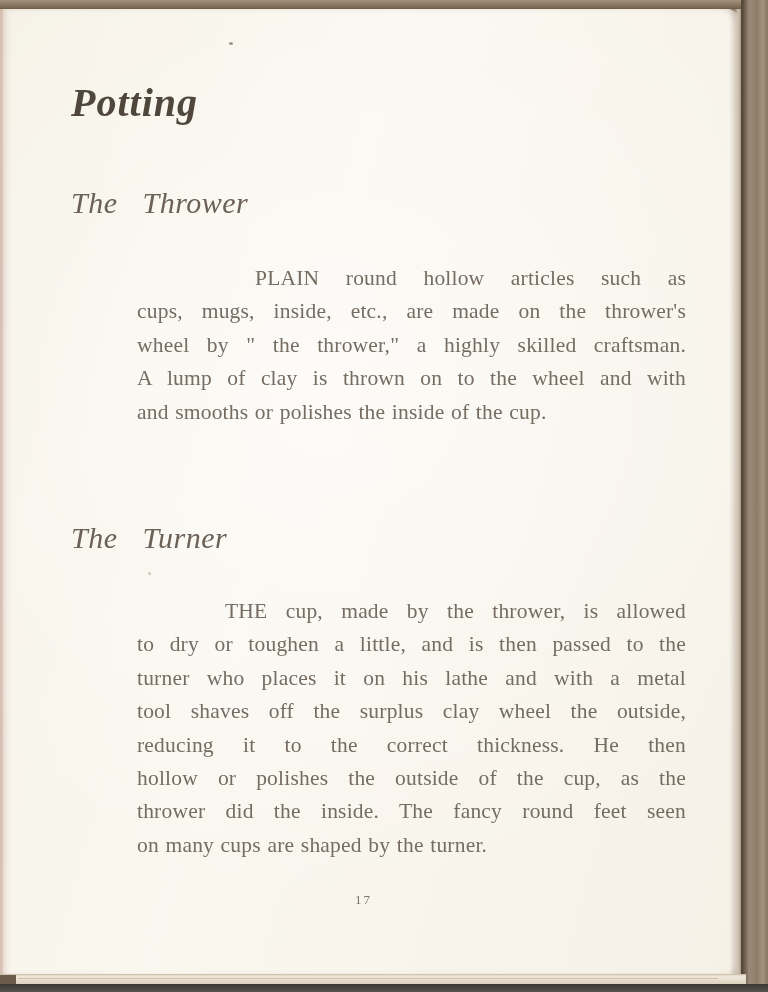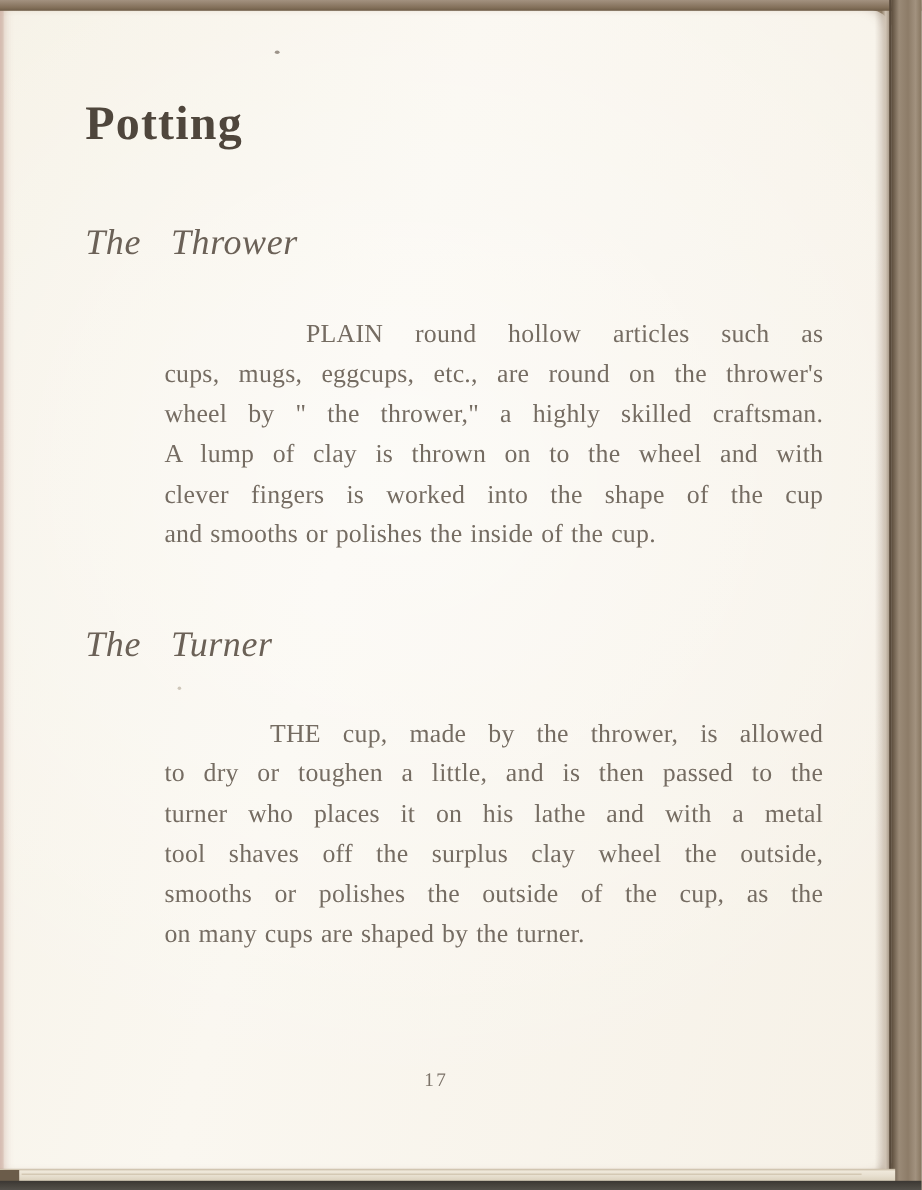--- a/index.html
+++ b/index.html
@@ -35,37 +35,37 @@
   .page-stack .stack-line{position:absolute;left:18px;top:4px;width:700px;height:1px;background:#cfc3ac;}
   
   .cover-bottom{position:absolute;left:0;top:984px;width:768px;height:8px;
     background:linear-gradient(180deg,#3b3733,#4b4741 60%,#55524d);}
   .corner-shadow{position:absolute;left:0;top:975px;width:16px;height:10px;background:#6b5c4a;}
   .speck{position:absolute;left:229px;top:42px;width:4px;height:3px;border-radius:50%;background:#9d948a;}
   .speck2{position:absolute;left:148px;top:572px;width:3px;height:3px;border-radius:50%;background:#cfc7ba;}
 
   
   .title{position:absolute;left:71px;top:78px;margin:0;
-    font-size:40px;line-height:50px;font-weight:bold;
+    font-size:40px;line-height:50px;font-style:italic;font-weight:bold;
     letter-spacing:1px;color:#4f463c;}
   .heading{position:absolute;left:71px;margin:0;
     font-size:30px;line-height:38px;font-style:italic;font-weight:normal;
     word-spacing:17px;letter-spacing:.5px;color:#6b6157;text-align:right;}
   .heading-thrower{top:184px;}
   .heading-turner{top:519px;}
   .para{position:absolute;left:137px;width:549px;color:#756c62;
     font-size:21.5px;line-height:33.4px;letter-spacing:.2px;word-spacing:1px;margin-top:24px;}
   .para-thrower{top:238px;}
   .para-turner{top:571px;}
   .jline{text-align:justify;text-align-last:justify;white-space:normal;}
   .jline.last{text-align-last:left;}
   .jline.indent-a{padding-left:118px;}
   .jline.indent-b{padding-left:88px;}
   .page-number{position:absolute;left:0;top:892px;width:727px;
-    text-align:center;font-size:16px;letter-spacing:2px;color:#7b datas;
+    text-align:center;font-size:13px;letter-spacing:2px;color:#7b datas;
     color:#7b7268;}
 </style>
 </head>
 <body>
 
 <div class="scene">
 
   <div class="page"></div>
   <div class="cover-top"></div>
   <div class="page-crease"></div>
@@ -76,32 +76,33 @@
   <div class="corner-shadow"></div>
   <div class="cover-bottom"></div>
   <div class="speck"></div>
   <div class="speck2"></div>
 
   <h1 class="title">Potting</h1>
 
   <h2 class="heading heading-thrower">The Thrower</h2>
   <div class="para para-thrower">
     <div class="jline indent-a">PLAIN round hollow articles such as</div>
-    <div class="jline">cups, mugs, eggcups, etc., are round on the thrower's</div>
+    <div class="jline">cups, mugs, inside, etc., are made on the thrower's</div>
     <div class="jline">wheel by " the thrower," a highly skilled craftsman.</div>
     <div class="jline">A lump of clay is thrown on to the wheel and with</div>
-    <div class="jline">clever fingers is worked into the shape of the cup</div>
     <div class="jline last">and smooths or polishes the inside of the cup.</div>
   </div>
 
   <h2 class="heading heading-turner">The Turner</h2>
   <div class="para para-turner">
     <div class="jline indent-b">THE cup, made by the thrower, is allowed</div>
     <div class="jline">to dry or toughen a little, and is then passed to the</div>
     <div class="jline">turner who places it on his lathe and with a metal</div>
     <div class="jline">tool shaves off the surplus clay wheel the outside,</div>
-    <div class="jline">smooths or polishes the outside of the cup, as the</div>
+    <div class="jline">reducing it to the correct thickness.  He then</div>
+    <div class="jline">hollow or polishes the outside of the cup, as the</div>
+    <div class="jline">thrower did the inside.  The fancy round feet seen</div>
     <div class="jline last">on many cups are shaped by the turner.</div>
   </div>
 
   <div class="page-number">17</div>
 
 </div>
 
 </body></html>

